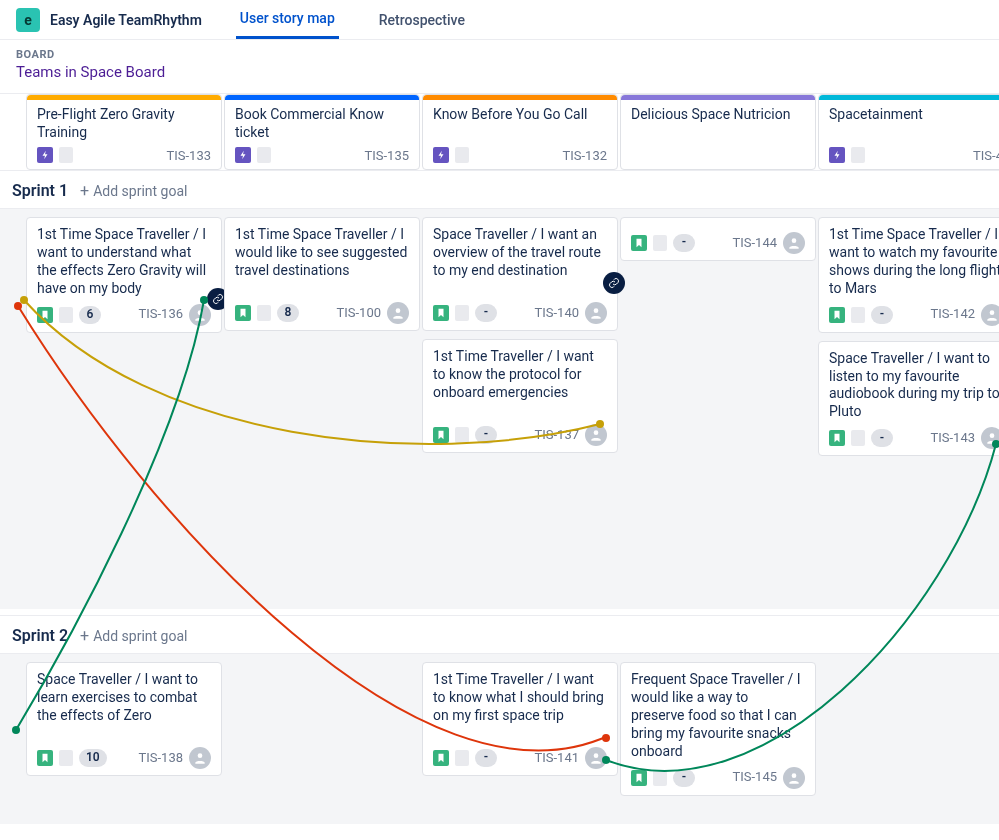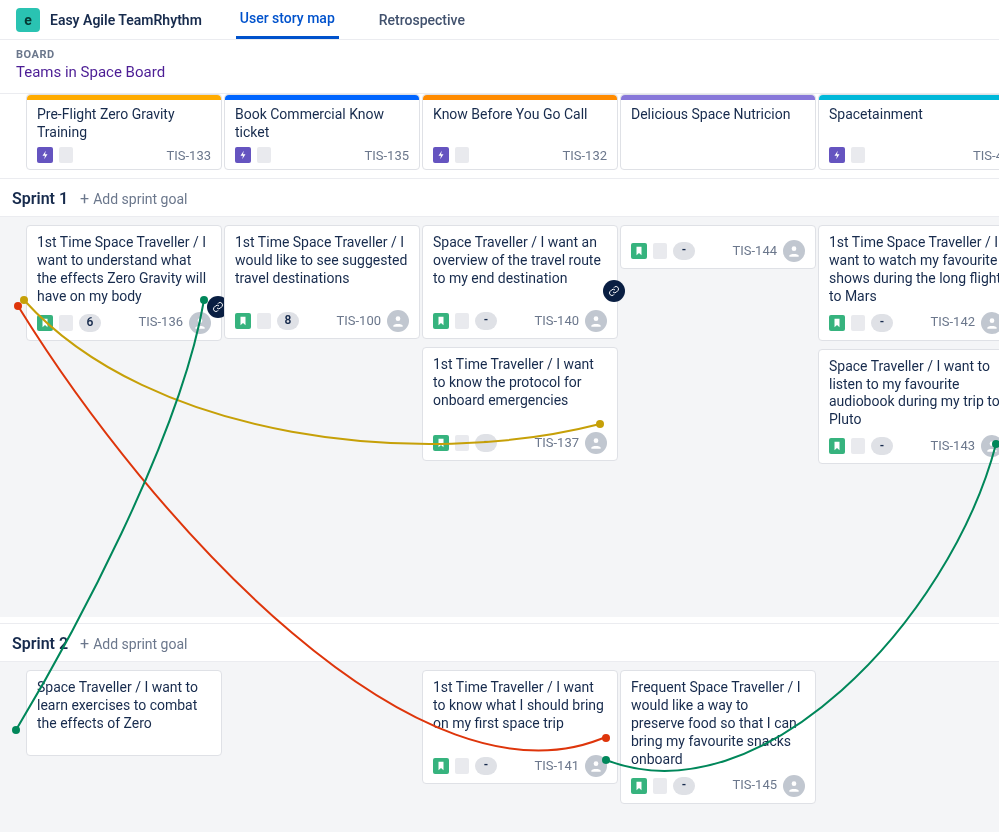--- a/index.html
+++ b/index.html
@@ -79,21 +79,21 @@
 
   .sprint-header {
     display:flex; align-items:center;
     gap: 12px;
     padding: 10px 12px 8px 12px;
     border-top: 1px solid #EBECF0;
     border-bottom: 1px solid #EBECF0;
     background:#fff;
     margin-top: 6px;
   }
-  .sprint-header.nomargin { margin-top: 8px; text-align: center; }
+  .sprint-header.nomargin { margin-top: 0; text-align: center; }
   .sprint-name { font-weight: 600; font-size: 16px; color:#172B4D; }
   .add-goal { color:#6B778C; font-size: 14px; cursor:pointer; display:flex; align-items:center; gap:4px;}
   .add-goal .plus { font-size: 16px; line-height: 1; }
 
   .swimlane {
     background:#F4F5F7;
     padding: 8px 0 20px 0;
     position: relative;
   }
   .swimlane .row { align-items: start; }
@@ -405,20 +405,37 @@
         <span class="add-goal">
           <span class="plus">+</span>
           <span>Add sprint goal</span>
         </span>
       </div>
       <div class="swimlane" style="min-height: 170px;">
         <div class="row">
           <div class="cell">
             <div class="story-card">
               <div class="story-text">Space Traveller / I want to learn exercises to combat the effects of Zero</div>
+              <div class="story-footer">
+                <span class="type-icon type-story">
+                  <svg viewBox="0 0 12 12">
+                    <path d="M3 1h6v10L6 8.5 3 11z" fill="#fff"></path>
+                  </svg>
+                </span>
+                <span class="flag-chip"></span>
+                <span class="badge">10</span>
+                <span class="spacer"></span>
+                <span class="epic-key">TIS-138</span>
+                <span class="avatar">
+                  <svg viewBox="0 0 24 24">
+                    <circle cx="12" cy="8" r="4"></circle>
+                    <path d="M4 20c0-4 16-4 16 0v2H4z"></path>
+                  </svg>
+                </span>
+              </div>
             </div>
           </div>
           <div class="cell"></div>
           <div class="cell">
             <div class="story-card">
               <div class="story-text">1st Time Traveller / I want to know what I should bring on my first space trip</div>
               <div class="story-footer">
                 <span class="type-icon type-story">
                   <svg viewBox="0 0 12 12">
                     <path d="M3 1h6v10L6 8.5 3 11z" fill="#fff"></path>

